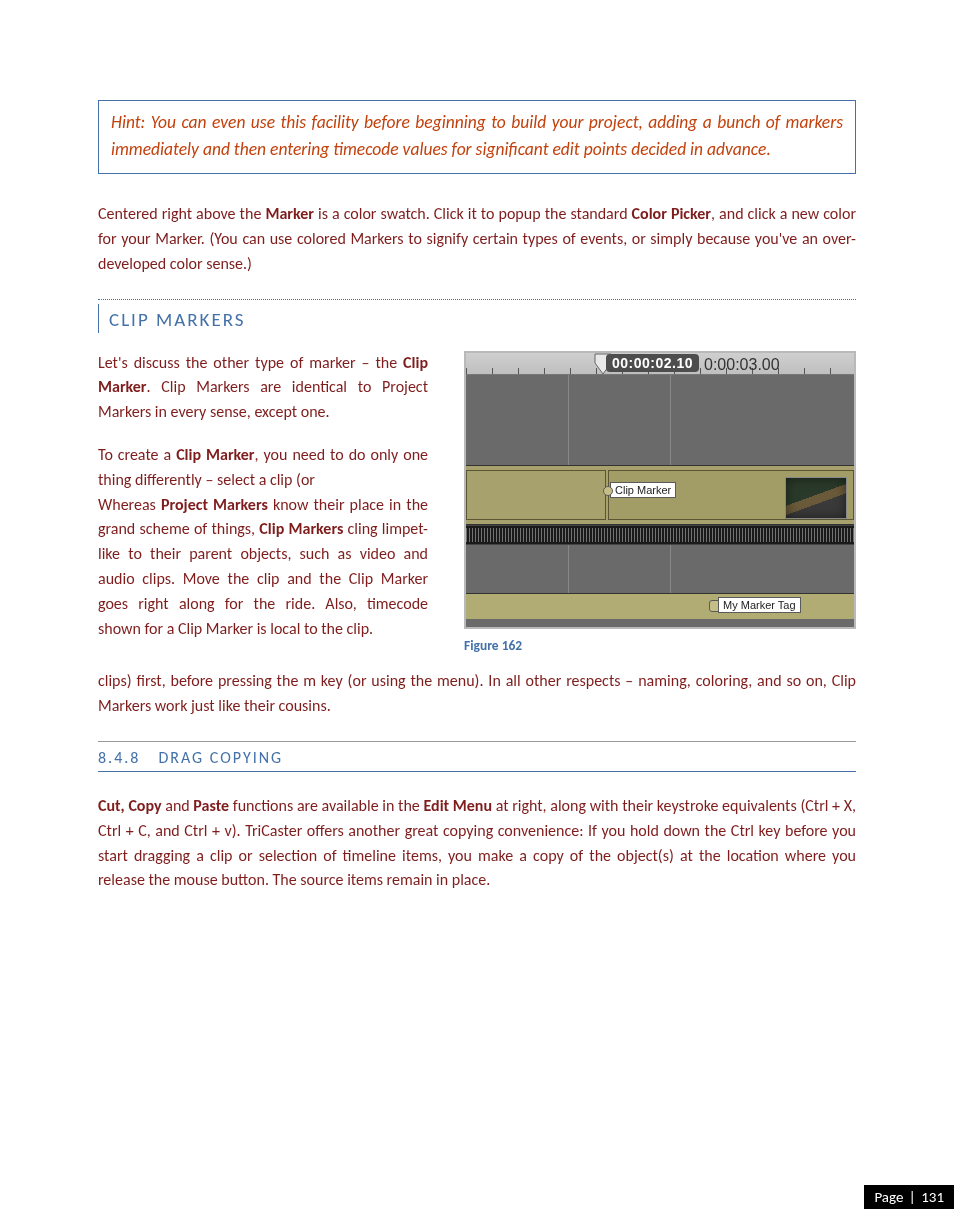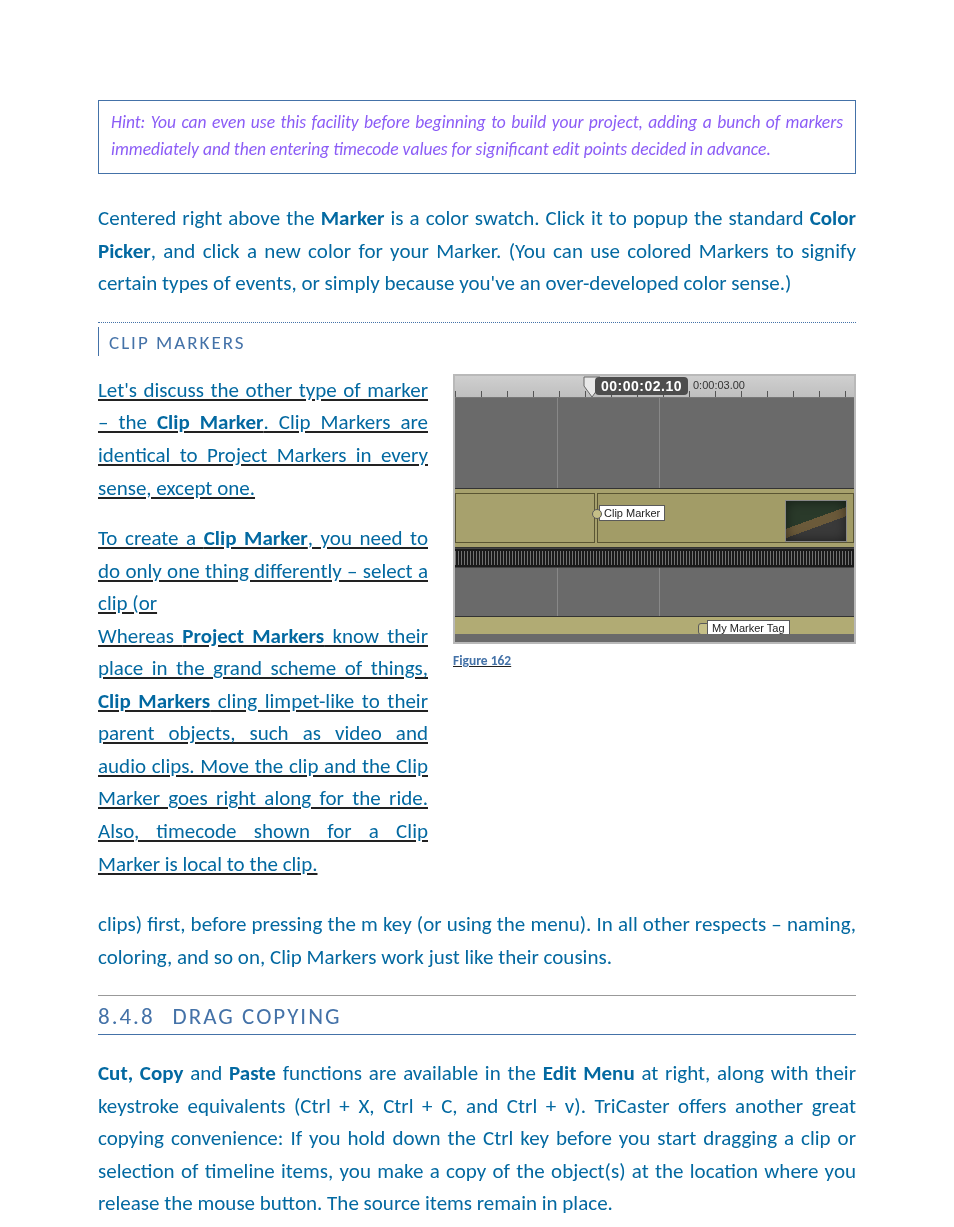--- a/index.html
+++ b/index.html
@@ -13,29 +13,29 @@
       position: relative;
       min-height: 1227px;
     }
     .hint-box {
       border: 1px solid #4472a8;
       padding: 8px 12px 10px 12px;
       margin-bottom: 28px;
     }
     .hint-text {
       font-style: italic;
-      color: #8b5cf6;
+      color: #c2410c;
       font-size: 17.5px;
       line-height: 1.55;
       text-align: justify;
     }
     .para {
-      font-size: 21px;
+      font-size: 16px;
       line-height: 1.55;
-      color: #0369a1;
+      color: #7f1d1d;
       text-align: justify;
       margin-bottom: 22px;
     }
     .para-loose { margin-bottom: 18px; }
     .dotted-line {
       border: none;
       border-top: 1px dotted #4472a8;
       margin: 8px 0 0 0;
     }
     .clip-left-border {
@@ -46,23 +46,22 @@
     }
     .h-clip {
       color: #4472a8;
       font-size: 19px;
       letter-spacing: 2px;
       font-weight: 400;
       padding: 4px 0 2px 0;
     }
     .two-col {
       display: flex;
-      gap: 25px;
+      gap: 36px;
       margin-bottom: 10px;
-      text-decoration: underline;
     }
     .col-text { flex: 0 0 330px; }
     .col-fig { flex: 1; }
     .fig-caption {
       color: #4472a8;
       font-weight: 700;
       font-size: 13.5px;
       margin-top: 8px;
     }
     .figure {
@@ -88,21 +87,21 @@
     .playhead svg { display:block; }
     .tc-badge {
       position:absolute; left:140px; top:1px;
       background:#4d4d4d; color:#fff;
       font-size:14px; font-weight:700;
       padding:1px 6px; border-radius:4px;
       letter-spacing:0.5px;
     }
     .tc-small {
       position:absolute; left:238px; top:3px;
-      font-size:11px; color:#333;
+      font-size:16px; color:#333;
     }
     .track {
       position: relative;
     }
     .track-a { height: 90px; background:#6a6a6a; }
     .track-a .divider { position:absolute; left:102px; top:0; bottom:0; width:1px; background:#888; }
     .track-a .divider2 { position:absolute; left:204px; top:0; bottom:0; width:1px; background:#888; }
     .track-b { height: 60px; background:#a7a16d; border-top:1px solid #333; border-bottom:1px solid #333; }
     .clip-segment {
       position:absolute; top:4px; bottom:4px;
@@ -128,41 +127,41 @@
     }
     .track-c { height: 20px; background:#1a1a1a; border-top:1px solid #444; border-bottom:1px solid #444; position:relative; }
     .wave {
       position:absolute; left:0; right:0; top:2px; bottom:2px;
       background: repeating-linear-gradient(to right, #bbb 0 1px, transparent 1px 3px);
       opacity:0.55;
     }
     .track-d { height:48px; background:#6a6a6a; }
     .track-d .divider { position:absolute; left:102px; top:0; bottom:0; width:1px; background:#888; }
     .track-d .divider2 { position:absolute; left:204px; top:0; bottom:0; width:1px; background:#888; }
-    .track-e { height:18px; background:#b1ab74; position:relative; border-top:1px solid #333; }
+    .track-e { height:26px; background:#b1ab74; position:relative; border-top:1px solid #333; }
     .tag-box {
       position:absolute; left:252px; top:3px;
       background:#fff; border:1px solid #5a5a5a;
       font-size:11px; padding:1px 4px;
     }
     .tag-box::before {
       content:""; position:absolute; left:-10px; top:2px;
       width:8px; height:10px; border-radius:3px 0 0 3px;
       background:#c5bf87; border:1px solid #5a5a5a;
     }
     .track-f { height:8px; background:#6a6a6a; }
     .h-section-wrap {
       border-top: 1px solid #999;
       border-bottom: 1px solid #4472a8;
       padding: 6px 0 4px 0;
       margin: 18px 0 22px 0;
     }
     .h-section {
       color: #4472a8;
-      font-size: 23px;
+      font-size: 16px;
       letter-spacing: 2px;
       font-weight: 400;
     }
     .h-num { display:inline-block; margin-right: 18px; }
     b { font-weight:700; }
     .footer {
       position: absolute;
       right: 0;
       bottom: 18px;
       background: #000000;

